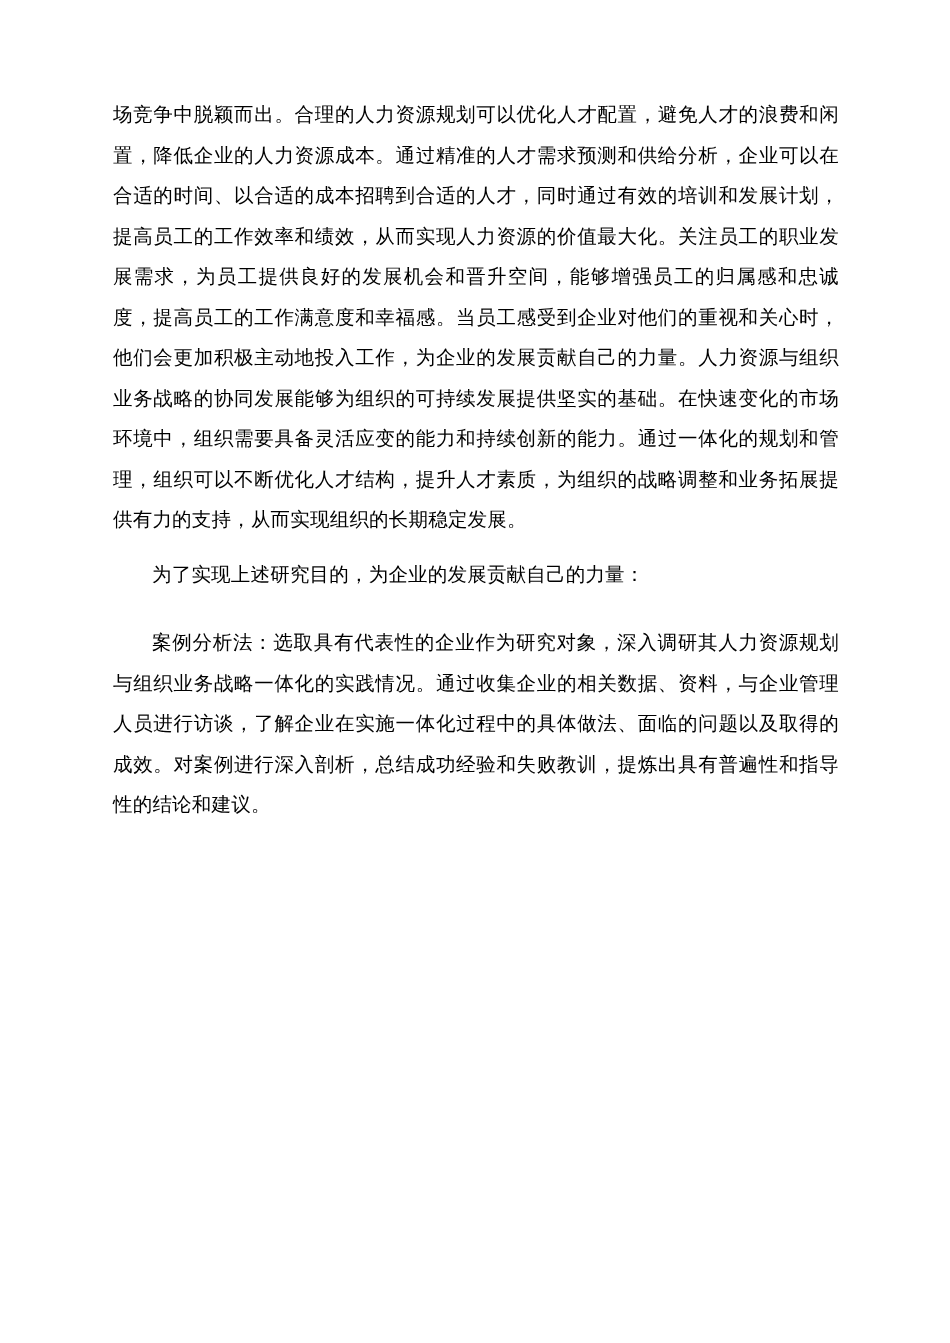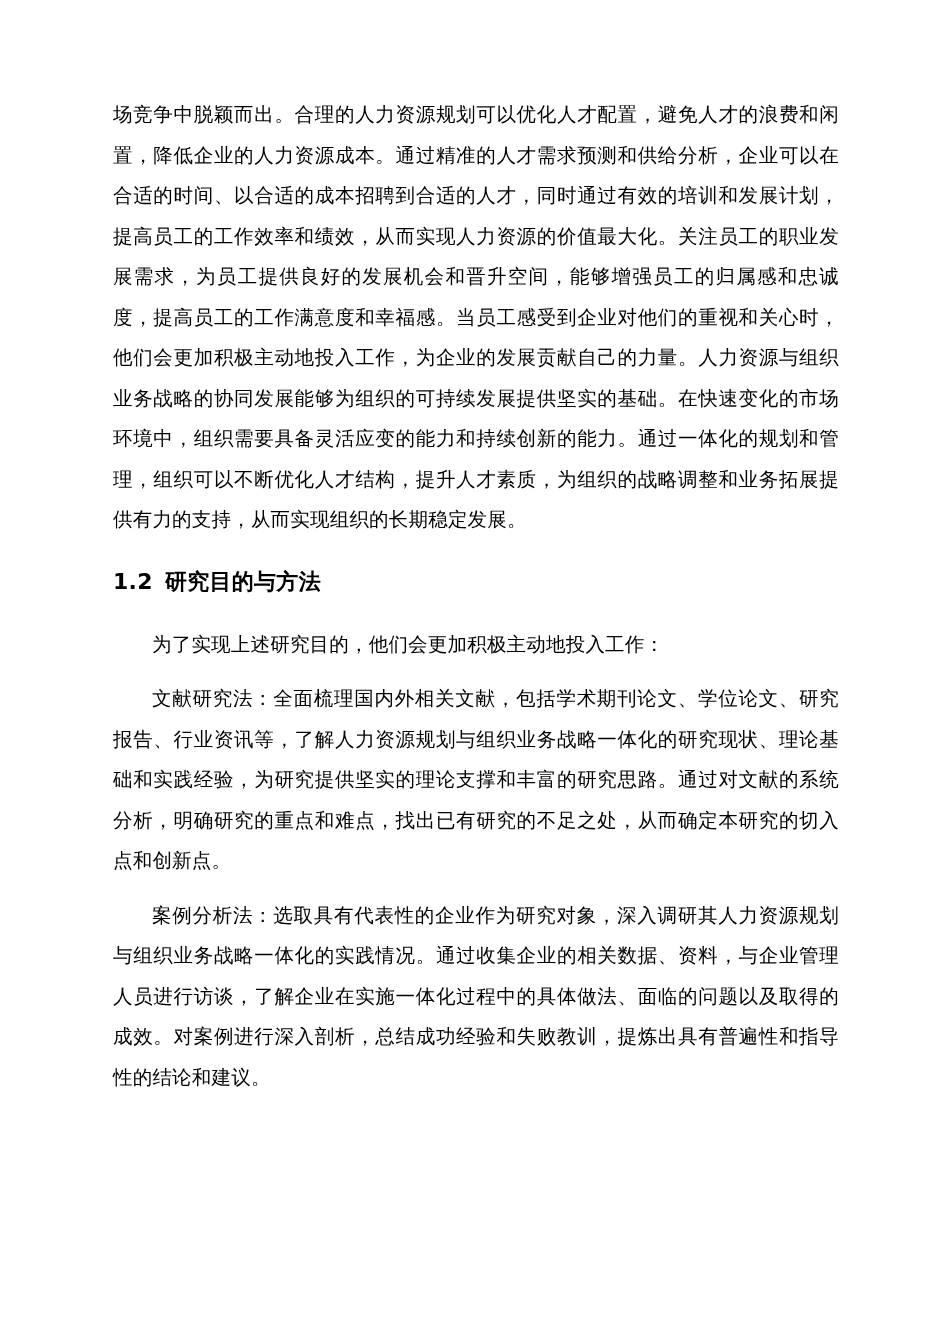--- a/index.html
+++ b/index.html
@@ -64,32 +64,28 @@
   }
 </style>
 </head>
 <body>
 
 <div class="page">
   <div class="content">
 
     <p class="body-text">场竞争中脱颖而出。合理的人力资源规划可以优化人才配置，避免人才的浪费和闲置，降低企业的人力资源成本。通过精准的人才需求预测和供给分析，企业可以在合适的时间、以合适的成本招聘到合适的人才，同时通过有效的培训和发展计划，提高员工的工作效率和绩效，从而实现人力资源的价值最大化。关注员工的职业发展需求，为员工提供良好的发展机会和晋升空间，能够增强员工的归属感和忠诚度，提高员工的工作满意度和幸福感。当员工感受到企业对他们的重视和关心时，他们会更加积极主动地投入工作，为企业的发展贡献自己的力量。人力资源与组织业务战略的协同发展能够为组织的可持续发展提供坚实的基础。在快速变化的市场环境中，组织需要具备灵活应变的能力和持续创新的能力。通过一体化的规划和管理，组织可以不断优化人才结构，提升人才素质，为组织的战略调整和业务拓展提供有力的支持，从而实现组织的长期稳定发展。</p>
 
-    <h2 class="heading">
-      <span class="num">1.2</span><span>研究目的与方法</span>
-    </h2>
 
 
     <div class="para-gap"></div>
 
-    <p class="body-text indent">为了实现上述研究目的，他们会更加积极主动地投入工作：</p>
+    <p class="body-text indent">为了实现上述研究目的，为企业的发展贡献自己的力量：</p>
 
     <div class="para-gap"></div>
 
-    <p class="body-text indent">文献研究法：全面梳理国内外相关文献，包括学术期刊论文、学位论文、研究报告、行业资讯等，了解人力资源规划与组织业务战略一体化的研究现状、理论基础和实践经验，为研究提供坚实的理论支撑和丰富的研究思路。通过对文献的系统分析，明确研究的重点和难点，找出已有研究的不足之处，从而确定本研究的切入点和创新点。</p>
 
     <div class="para-gap"></div>
 
     <p class="body-text indent">案例分析法：选取具有代表性的企业作为研究对象，深入调研其人力资源规划与组织业务战略一体化的实践情况。通过收集企业的相关数据、资料，与企业管理人员进行访谈，了解企业在实施一体化过程中的具体做法、面临的问题以及取得的成效。对案例进行深入剖析，总结成功经验和失败教训，提炼出具有普遍性和指导性的结论和建议。</p>
 
   </div>
 
   <div class="page-number">2</div>
 </div>
 

